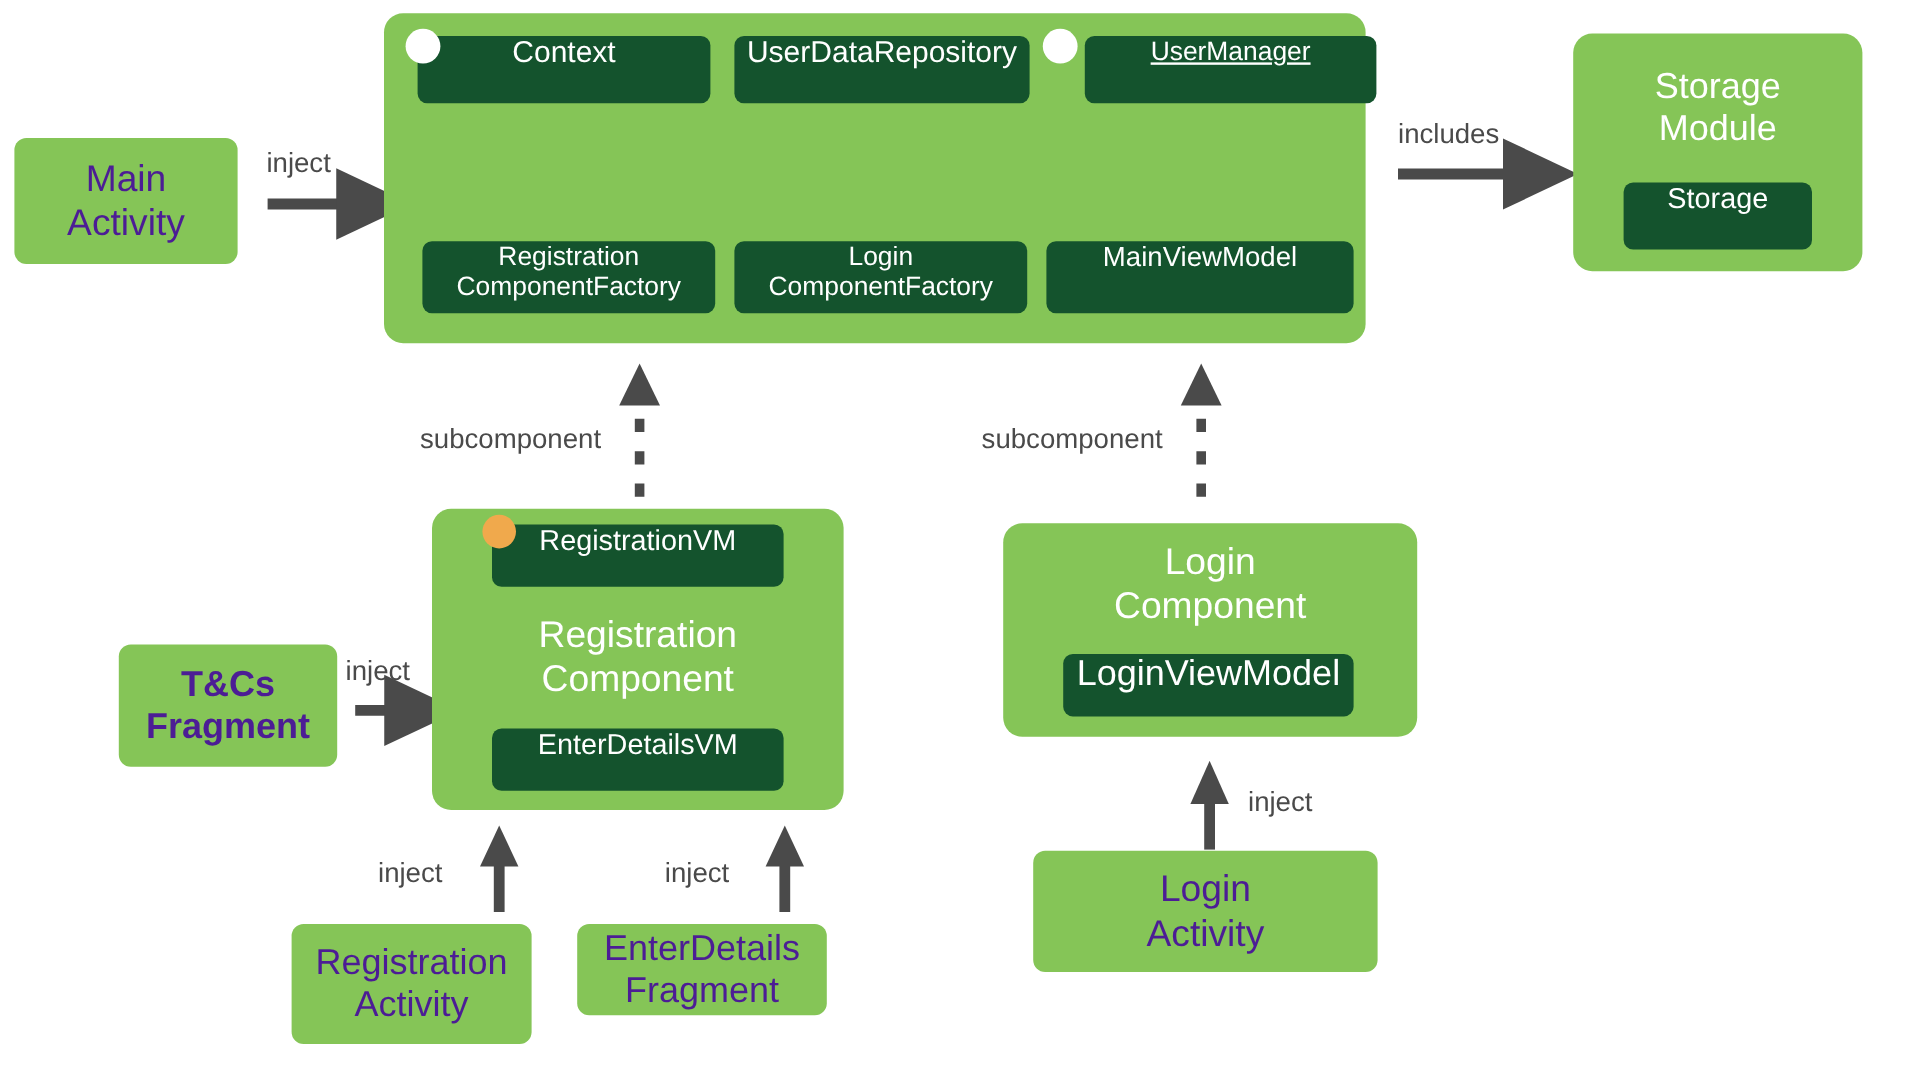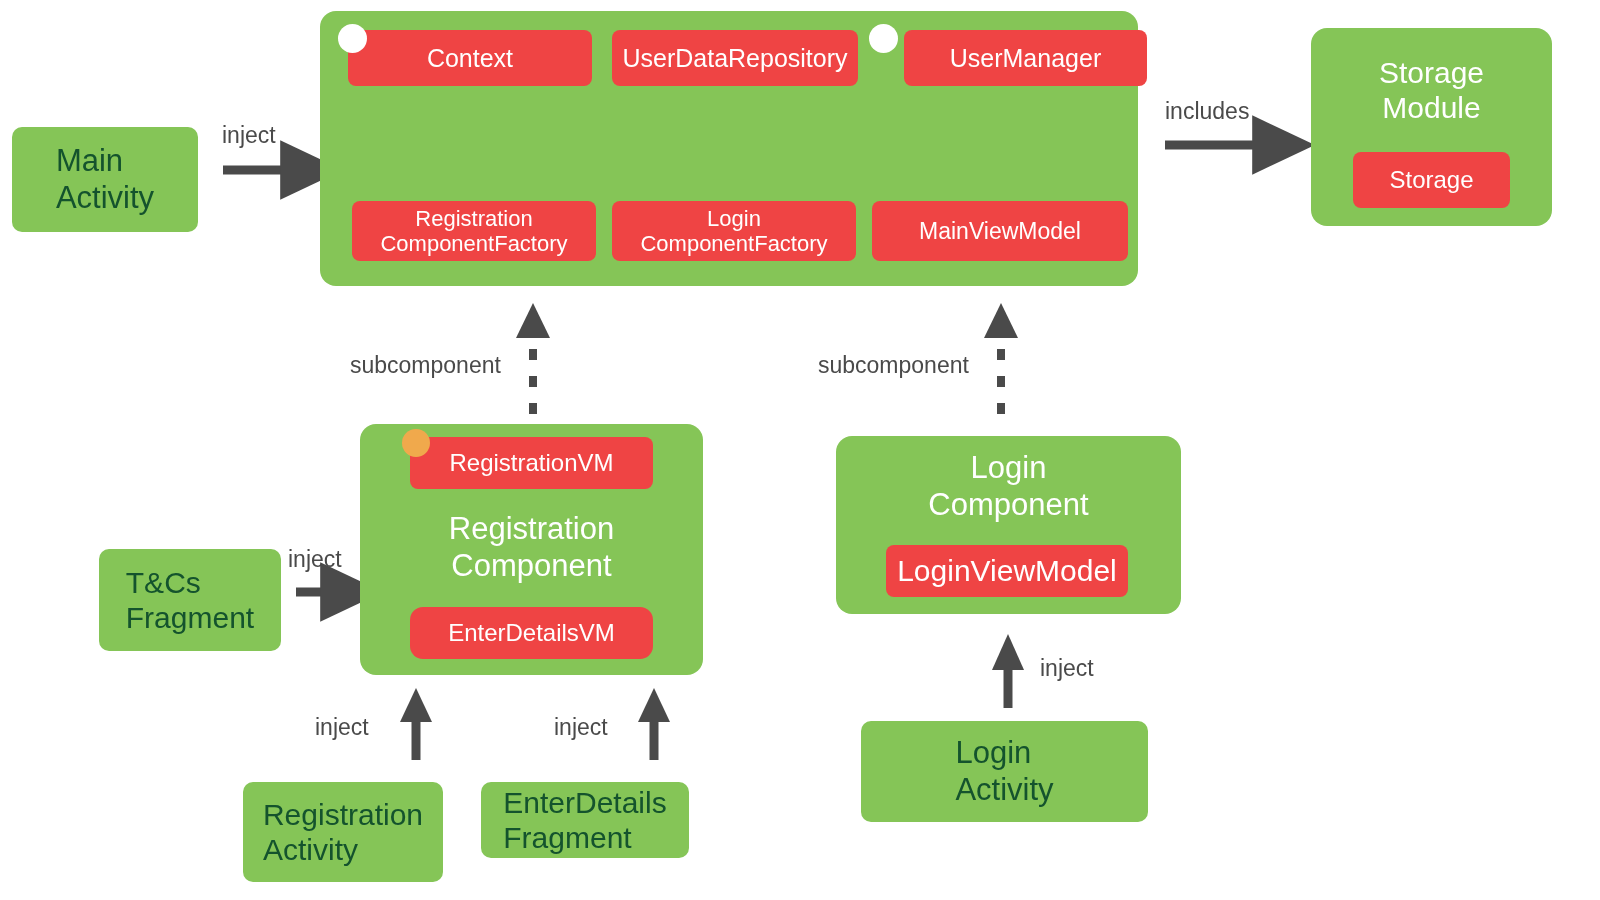--- a/index.html
+++ b/index.html
@@ -16,36 +16,34 @@
     height: 900px;
     background: #ffffff;
     overflow: hidden;
   }
 
   
   .green-box {
     position: absolute;
     background: #85C557;
     border-radius: 10px;
-    color: #14532d;
+    color: #4c1d95;
     display: flex;
     align-items: center;
     justify-content: center;
-    text-align: left;
+    text-align: center;
     line-height: 1.18;
     box-sizing: border-box;
-    margin-top: 12px;
   }
   .dark-box {
     position: absolute;
-    background: #ef4444;
+    background: #14532d;
     border-radius: 8px;
     color: #ffffff;
     display: flex;
-    align-items: center;
     justify-content: center;
     text-align: center;
     line-height: 1.15;
     box-sizing: border-box;
     white-space: pre-line;
   }
   .component-shell {
     position: absolute;
     background: #85C557;
     border-radius: 16px;
@@ -152,21 +150,21 @@
   </div>
 
   <div class="dark-box" style="left:348px; top:30px; width:244px; height:56px; font-size:25px;">
     <span>Context</span>
   </div>
 
   <div class="dark-box" style="left:612px; top:30px; width:246px; height:56px; font-size:25px;">
     <span>UserDataRepository</span>
   </div>
 
-  <div class="dark-box" style="left:904px; top:30px; width:243px; height:56px; font-size:25px;">
+  <div class="dark-box" style="left:904px; top:30px; width:243px; height:56px; font-size:22px;text-decoration:underline;">
     <span>UserManager</span>
   </div>
 
   <div class="scope-dot white" style="left:338px; top:24px; width:29px; height:29px;"></div>
   <div class="scope-dot white" style="left:869px; top:24px; width:29px; height:29px;"></div>
 
 
   <div class="dark-box" style="left:352px; top:201px; width:244px; height:60px; font-size:22px;">
     <span>Registration
 ComponentFactory</span>
@@ -188,38 +186,38 @@
   <div class="component-title" style="left:1311px; top:50px; width:241px; height:80px; font-size:30px;">Storage
 Module</div>
   <div class="dark-box" style="left:1353px; top:152px; width:157px; height:56px; font-size:24px;">
     <span>Storage</span>
   </div>
 
   <div class="edge-label" style="left:350px; top:352px;">subcomponent</div>
 
   <div class="edge-label" style="left:818px; top:352px;">subcomponent</div>
 
-  <div class="green-box" style="left:99px; top:537px; width:182px; height:102px; font-size:30px;">
+  <div class="green-box" style="left:99px; top:537px; width:182px; height:102px; font-size:30px;font-weight:bold;">
     <span style="white-space:pre-line;">T&amp;Cs
 Fragment</span>
   </div>
   <div class="edge-label" style="left:288px; top:546px;">inject</div>
 
   <div class="component-shell" style="left:360px; top:424px; width:343px; height:251px;">
   </div>
 
   <div class="dark-box" style="left:410px; top:437px; width:243px; height:52px; font-size:24px;">
     <span>RegistrationVM</span>
   </div>
   <div class="scope-dot orange" style="left:402px; top:429px; width:28px; height:28px;"></div>
 
   <div class="component-title" style="left:360px; top:505px; width:343px; height:86px; font-size:31px;">Registration
 Component</div>
 
-  <div class="dark-box" style="left:410px; top:607px; width:243px; height:52px; font-size:24px;border-radius:13px;">
+  <div class="dark-box" style="left:410px; top:607px; width:243px; height:52px; font-size:24px;">
     <span>EnterDetailsVM</span>
   </div>
 
   <div class="component-shell" style="left:836px; top:436px; width:345px; height:178px;">
   </div>
   <div class="component-title" style="left:836px; top:444px; width:345px; height:86px; font-size:31px;">Login
 Component</div>
   <div class="dark-box" style="left:886px; top:545px; width:242px; height:52px; font-size:30px;">
     <span>LoginViewModel</span>
   </div>

